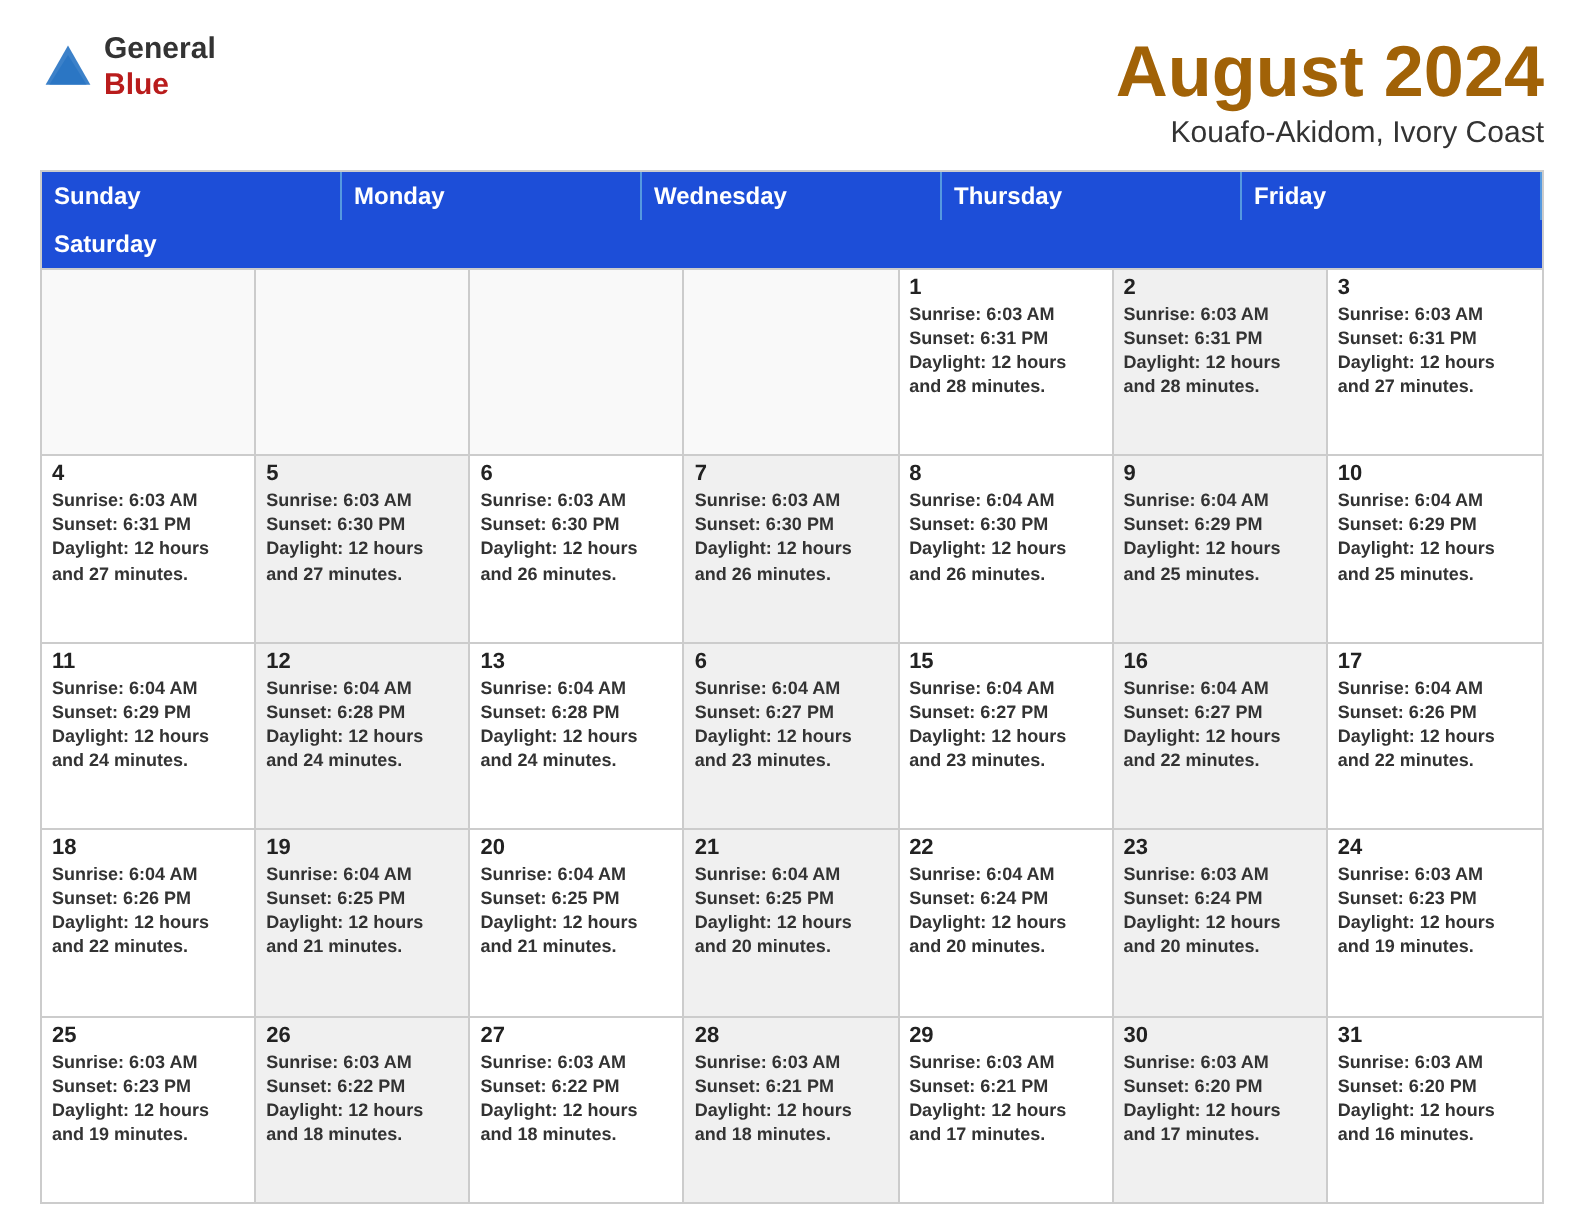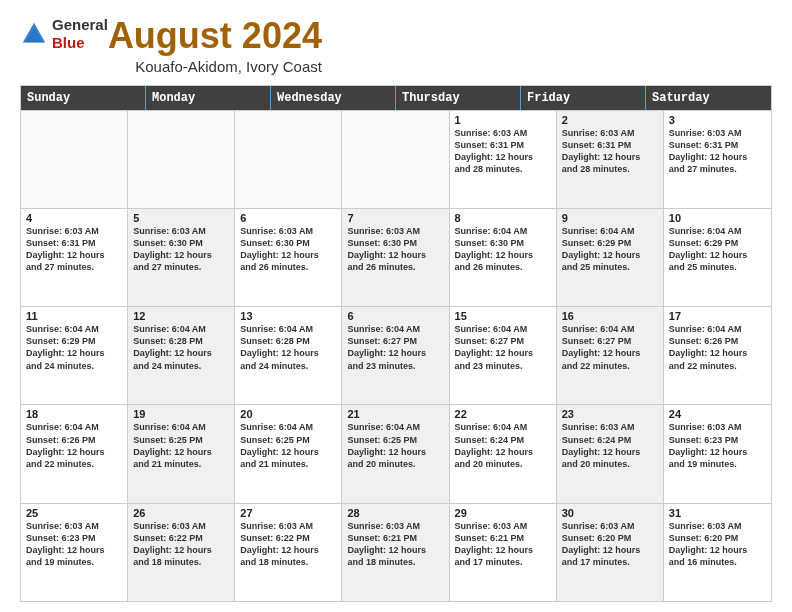--- a/index.html
+++ b/index.html
@@ -12,23 +12,24 @@
     }
     .page {
       width: 792px;
       height: 612px;
       padding: 16px 20px 10px 20px;
       display: flex;
       flex-direction: column;
     }
     .header {
       display: flex;
-      justify-content: flex-start;
+      justify-content: space-between;
       align-items: flex-start;
       margin-bottom: 10px;
+      gap: 20px;
     }
     .logo {
       display: flex;
       align-items: center;
       gap: 4px;
     }
     .logo-text {
       font-size: 15px;
       font-weight: bold;
       line-height: 1.2;
@@ -54,23 +55,22 @@
       margin-top: 2px;
     }
     .calendar {
       flex: 1;
       display: flex;
       flex-direction: column;
       border: 1px solid #ccc;
     }
     .cal-header {
       display: grid;
-      grid-template-columns: repeat(6, 1fr);
-      background: #404040;
-      font-family: Liberation Mono, monospace;
+      grid-template-columns: repeat(5, 1fr);
+      background: #1d4ed8;
     }
     .cal-header-cell {
       color: #fff;
       font-size: 12px;
       font-weight: bold;
       padding: 5px 6px;
       text-align: left;
       border-right: 1px solid #5599e0;
     }
     .cal-header-cell:last-child { border-right: none; }

